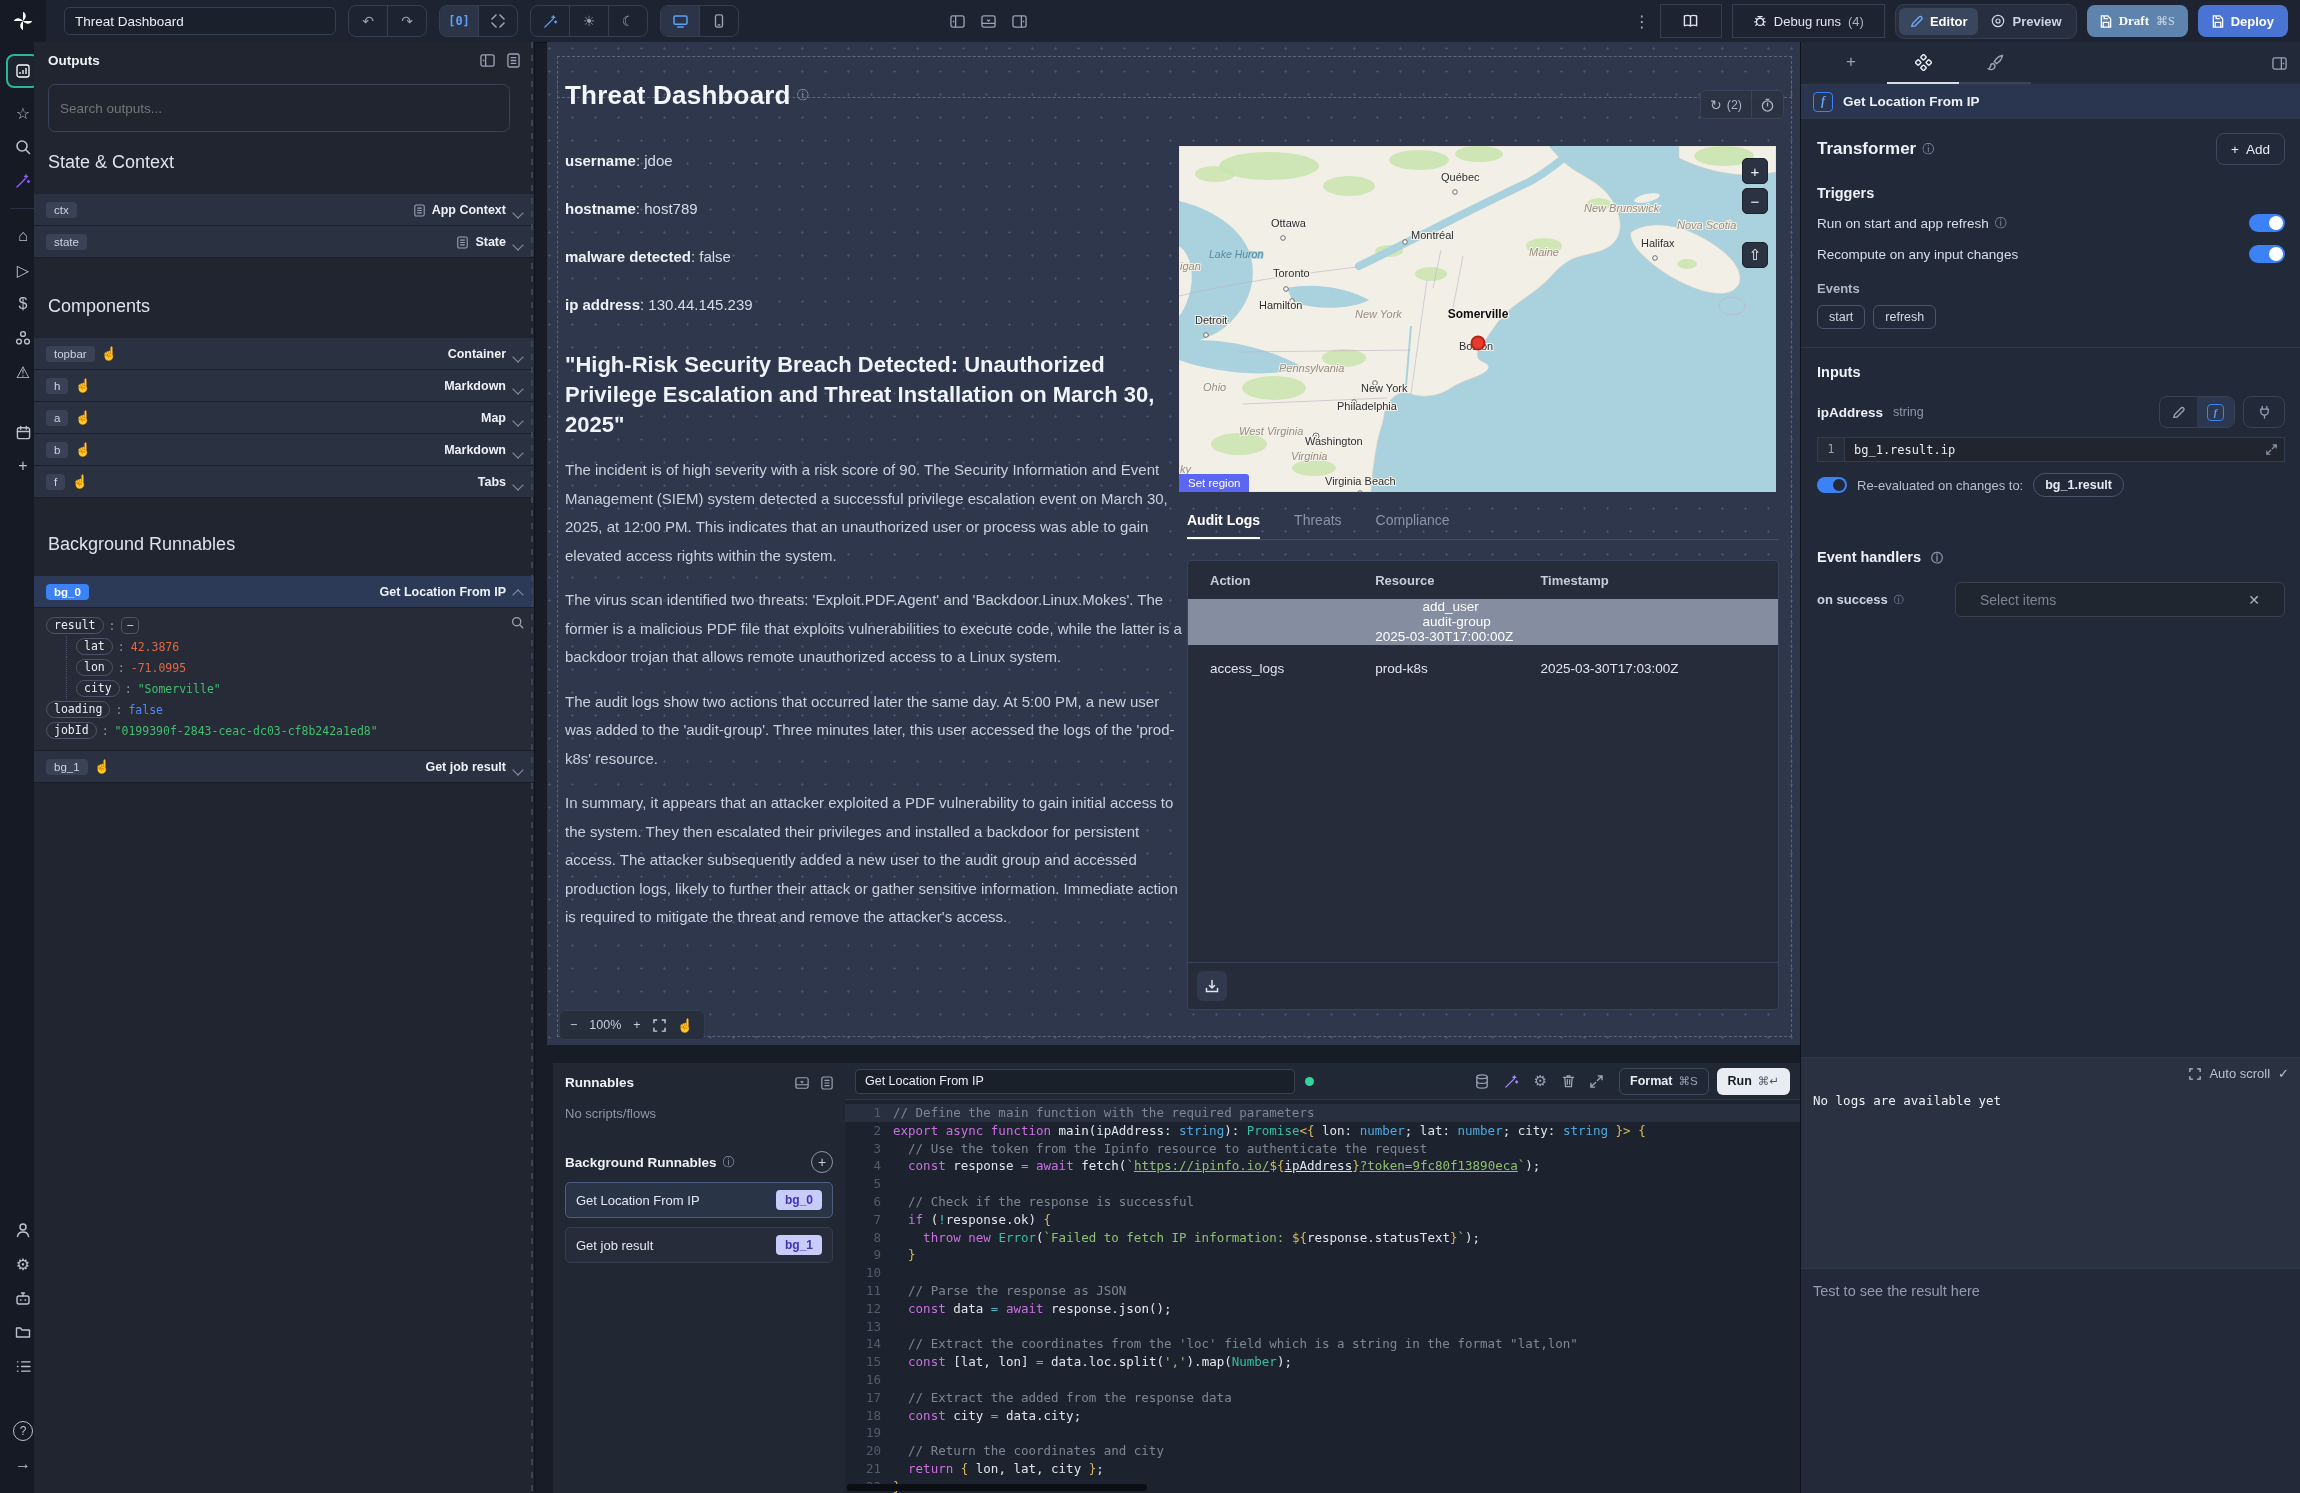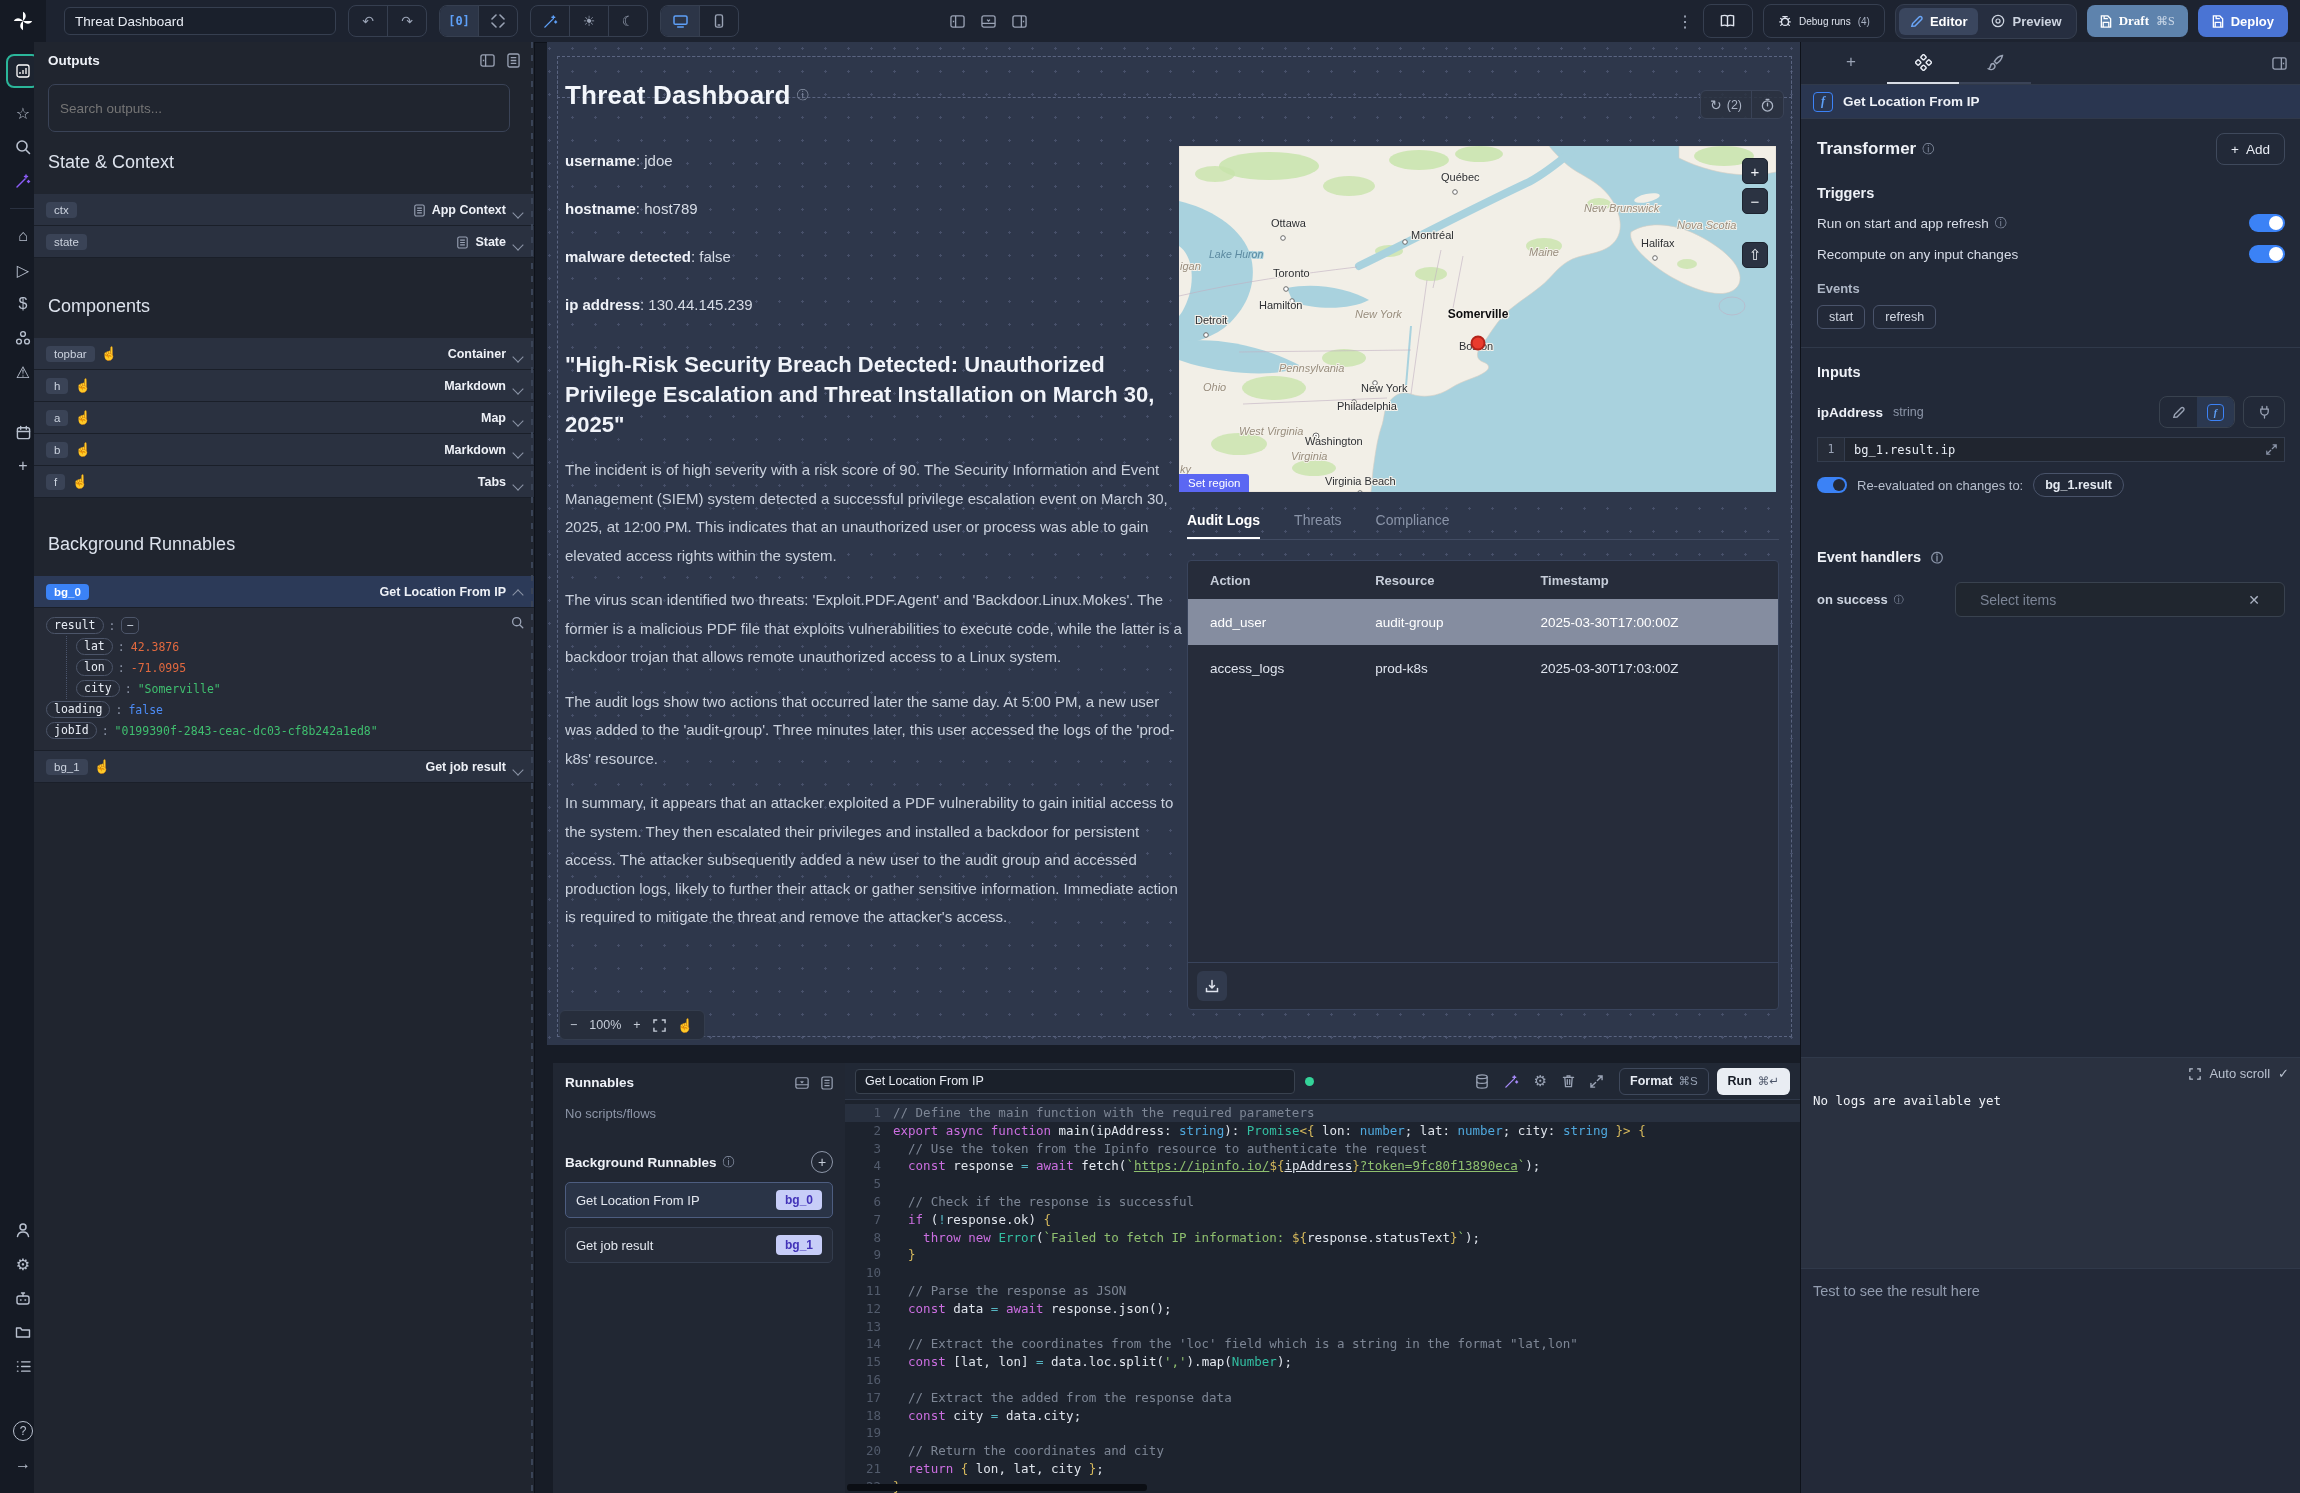--- a/index.html
+++ b/index.html
@@ -20,22 +20,22 @@
   #logo-box{width:46px;height:42px;background:#151a24;display:flex;align-items:center;justify-content:center;}
   #title-input{margin-left:18px;width:250px;height:26px;background:#1a202c;border:1px solid #363f50;
                border-radius:6px;color:#e8ecf4;font-size:13.5px;padding:0 10px;font-family:inherit;}
   .tb-group{display:flex;border:1px solid #363f50;border-radius:8px;overflow:hidden;margin-left:12px;height:30px;}
   .tb-cell{width:38px;height:30px;display:flex;align-items:center;justify-content:center;color:#9aa3b5;
            border-left:1px solid #363f50;cursor:pointer;background:transparent;font-size:14px;}
   .tb-cell:first-child{border-left:none;}
   .tb-cell.active{background:#2c3547;color:#5ea0f8;}
   #tb-center{position:absolute;left:950px;top:0;height:42px;display:flex;align-items:center;gap:16px;}
   .tb-right{margin-left:auto;display:flex;align-items:center;gap:10px;padding-right:12px;}
-  .tb-btn{height:32px;border:1px solid #363f50;border-radius:8px;display:flex;align-items:center;
-          gap:7px;padding:0 14px;font-size:10px;color:#dfe4ee;background:transparent;cursor:pointer;}
+  .tb-btn{height:32px;border:1px solid #363f50;border-radius:0;display:flex;align-items:center;
+          gap:7px;padding:0 20px;font-size:13px;color:#dfe4ee;background:transparent;cursor:pointer;}
   .seg-wrap{display:flex;background:#262e40;border:1px solid #363f50;border-radius:9px;padding:3px;gap:2px;}
   .seg{display:flex;align-items:center;gap:7px;padding:0 11px;height:27px;border-radius:6px;
        font-size:13px;font-weight:bold;color:#cdd4e0;cursor:pointer;}
   .seg.active{background:#3a465e;color:#fff;}
   #draft-btn{height:32px;background:var(--draft);border:none;border-radius:8px;color:#fff;font-weight:bold;
              font-size:13px;display:flex;align-items:center;gap:7px;padding:0 13px;cursor:pointer;font-family:Liberation Serif, serif;}
   #draft-btn .kbd{font-weight:normal;color:#dce6f2;opacity:.85;font-size:12px;}
   #deploy-btn{height:32px;background:var(--deploy);border:none;border-radius:8px;color:#fff;font-weight:bold;
               font-size:13px;display:flex;align-items:center;gap:7px;padding:0 14px;cursor:pointer;}
 
@@ -96,21 +96,21 @@
   .map-btn{position:absolute;width:24px;height:24px;background:#2b3342;color:#f2f4f8;border:1px solid #1d2430;
            border-radius:5px;display:flex;align-items:center;justify-content:center;font-size:15px;cursor:pointer;}
   #set-region{position:absolute;left:0;bottom:0;height:18px;background:var(--setregion);color:#fff;
               font-size:11.5px;display:flex;align-items:center;padding:0 9px;border-radius:0 3px 0 0;cursor:pointer;}
   #cv-tabs{left:640px;top:470px;width:592px;display:flex;gap:34px;border-bottom:1px solid #424c63;padding-bottom:0;}
   .cv-tab{font-size:14px;color:#8a94a8;padding-bottom:9px;cursor:pointer;border-bottom:2.5px solid transparent;}
   .cv-tab.active{color:#fff;font-weight:bold;border-bottom-color:#fff;}
   #cv-table{left:640px;top:518px;width:592px;height:450px;background:#262c3a;border:1px solid #39445c;border-radius:4px;box-sizing:border-box;}
   .tr{display:flex;align-items:center;height:46px;font-size:13.5px;color:#dfe4ee;}
   .tr.head{height:38px;font-size:13px;font-weight:bold;color:#c6cdd9;}
-  .tr.selrow{background:var(--rowsel);color:#fff;}
+  .tr.selrow{background:var(--rowsel);color:#fff;flex-direction:column;}
   .tc{padding-left:22px;box-sizing:border-box;}
   .tc.c0{width:28%;} .tc.c1{width:28%;} .tc.c2{width:44%;}
   #tbl-foot{position:absolute;left:0;right:0;bottom:0;height:46px;border-top:1px solid #39445c;display:flex;align-items:center;padding:0 9px;}
   #dl-btn{width:30px;height:30px;border-radius:6px;background:#313a4d;display:flex;align-items:center;justify-content:center;cursor:pointer;}
   #zoom-bar{left:12px;top:968px;height:28px;background:#272e3c;border:1px solid #343d4e;border-radius:6px;
             display:flex;align-items:center;gap:12px;padding:0 10px;font-size:12.5px;color:#c6cdd9;}
 
   
   #runnables{left:553px;top:1063px;width:292px;height:430px;background:#212733;padding:12px;box-sizing:border-box;}
   #runnables .hdr{display:flex;align-items:center;}

